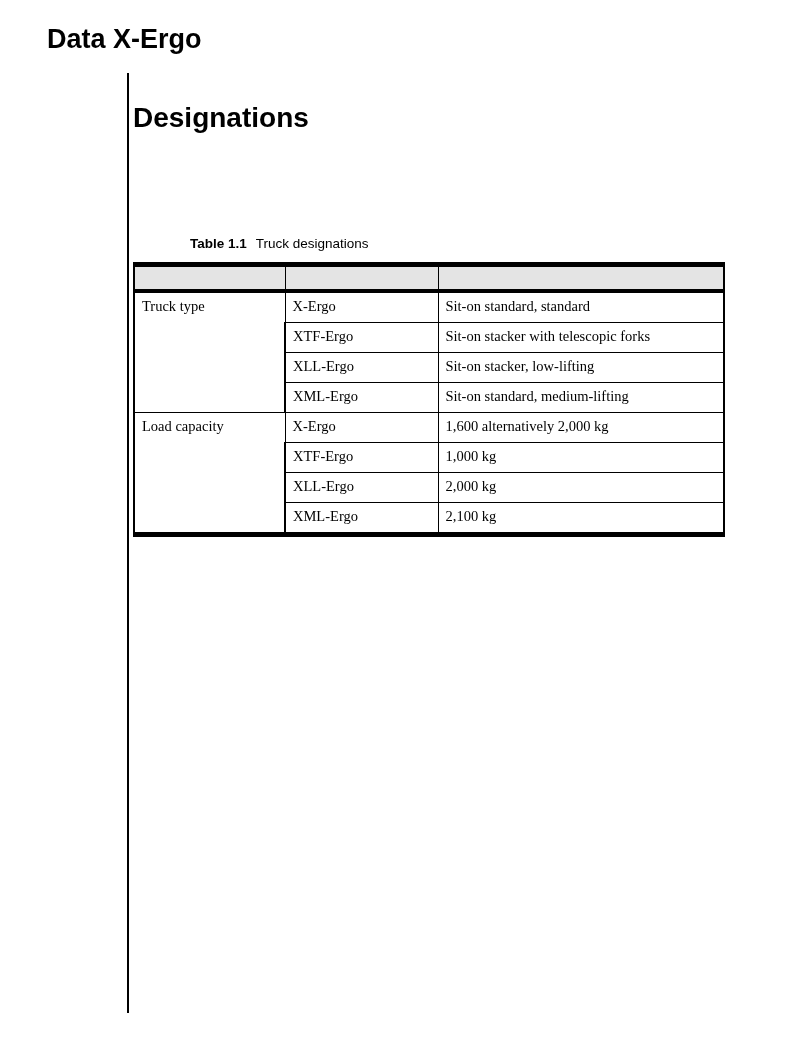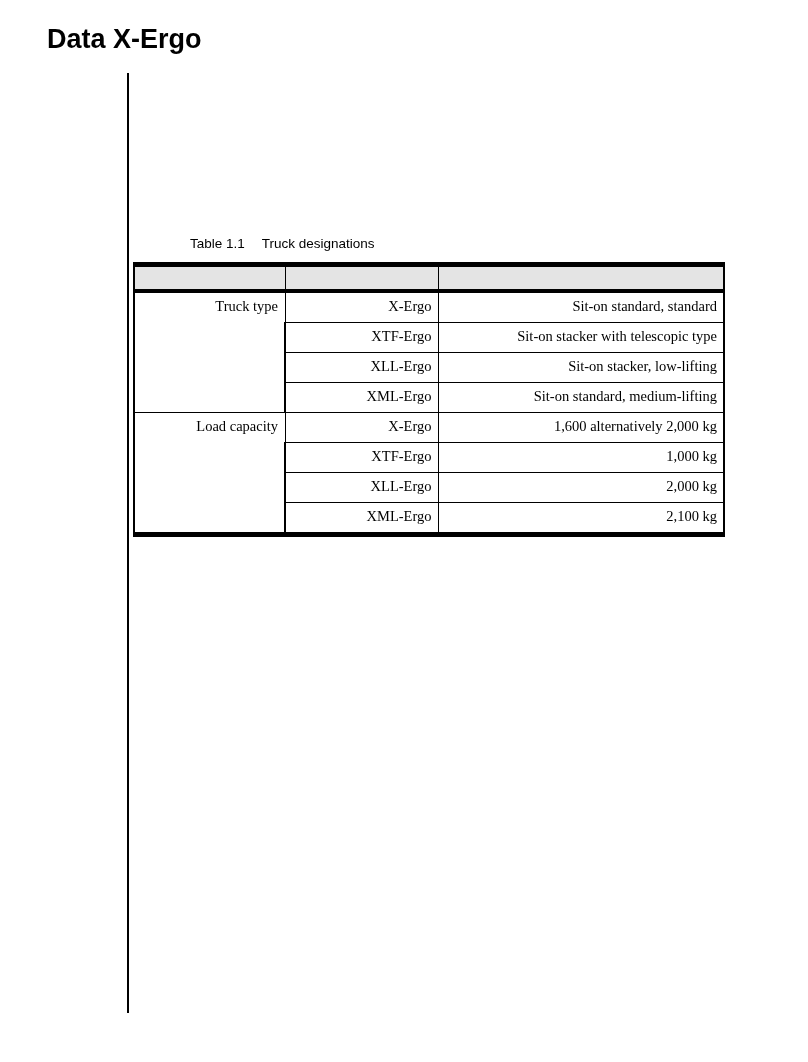--- a/index.html
+++ b/index.html
@@ -54,22 +54,22 @@
   }
   .table-caption {
     position: absolute;
     left: 190px;
     top: 236px;
     font-size: 13.5px;
     font-family: "Liberation Sans", sans-serif;
     white-space: nowrap;
   }
   .caption-label {
-    font-weight: normal;
-    margin-right: 17px;
+    font-weight: bold;
+    margin-right: 9px;
   }
   .tbl {
     position: absolute;
     left: 133px;
     top: 262px;
     border-collapse: collapse;
     table-layout: fixed;
     width: 590px;
   }
   .tbl col.c1 { width: 151px; }
@@ -87,37 +87,37 @@
   .tbl th:first-child { border-left: 2px solid #000; }
   .tbl th:last-child  { border-right: 2px solid #000; }
   .tbl td {
     border: 1px solid #000;
     font-family: "Liberation Serif", serif;
     font-size: 14.5px;
     line-height: 18px;
     vertical-align: top;
     padding: 4px 6px 7px 7px;
     overflow: hidden;
-    text-align: right;
   }
   .tbl td:first-child { border-left: 2px solid #000; }
   .tbl td:last-child  { border-right: 2px solid #000; }
   .tbl tr.last-row td { border-bottom: 5px solid #000; }
   .tbl td.group { border-bottom: 1px solid #000; }
   .tbl td.group.grp-last { border-bottom: 5px solid #000; margin-top: 48px; }
 </style>
 </head>
 <body>
 
 <div class="page">
 
   <h1 class="page-title">Data X-Ergo</h1>
 
   <div class="margin-rule"></div>
 
+  <h2 class="section-heading">Designations</h2>
 
 
   <div class="table-caption">
     <span class="caption-label">Table 1.1</span><span class="caption-text">Truck designations</span>
   </div>
 
   <table class="tbl">
     <colgroup>
         <col class="c1">
         <col class="c2">
@@ -131,21 +131,21 @@
       </tr>
     </thead>
     <tbody>
       <tr>
         <td class="group" rowspan="4">Truck type</td>
         <td>X-Ergo</td>
         <td>Sit-on standard, standard</td>
       </tr>
       <tr>
         <td>XTF-Ergo</td>
-        <td>Sit-on stacker with telescopic type</td>
+        <td>Sit-on stacker with telescopic forks</td>
       </tr>
       <tr>
         <td>XLL-Ergo</td>
         <td>Sit-on stacker, low-lifting</td>
       </tr>
       <tr>
         <td>XML-Ergo</td>
         <td>Sit-on standard, medium-lifting</td>
       </tr>
       <tr>

